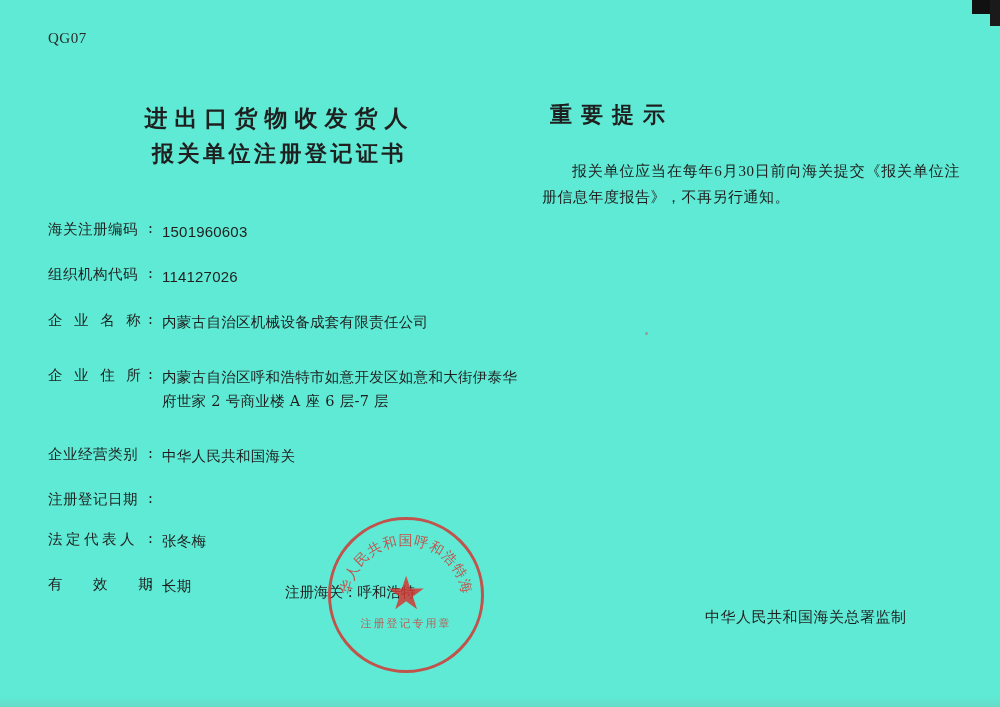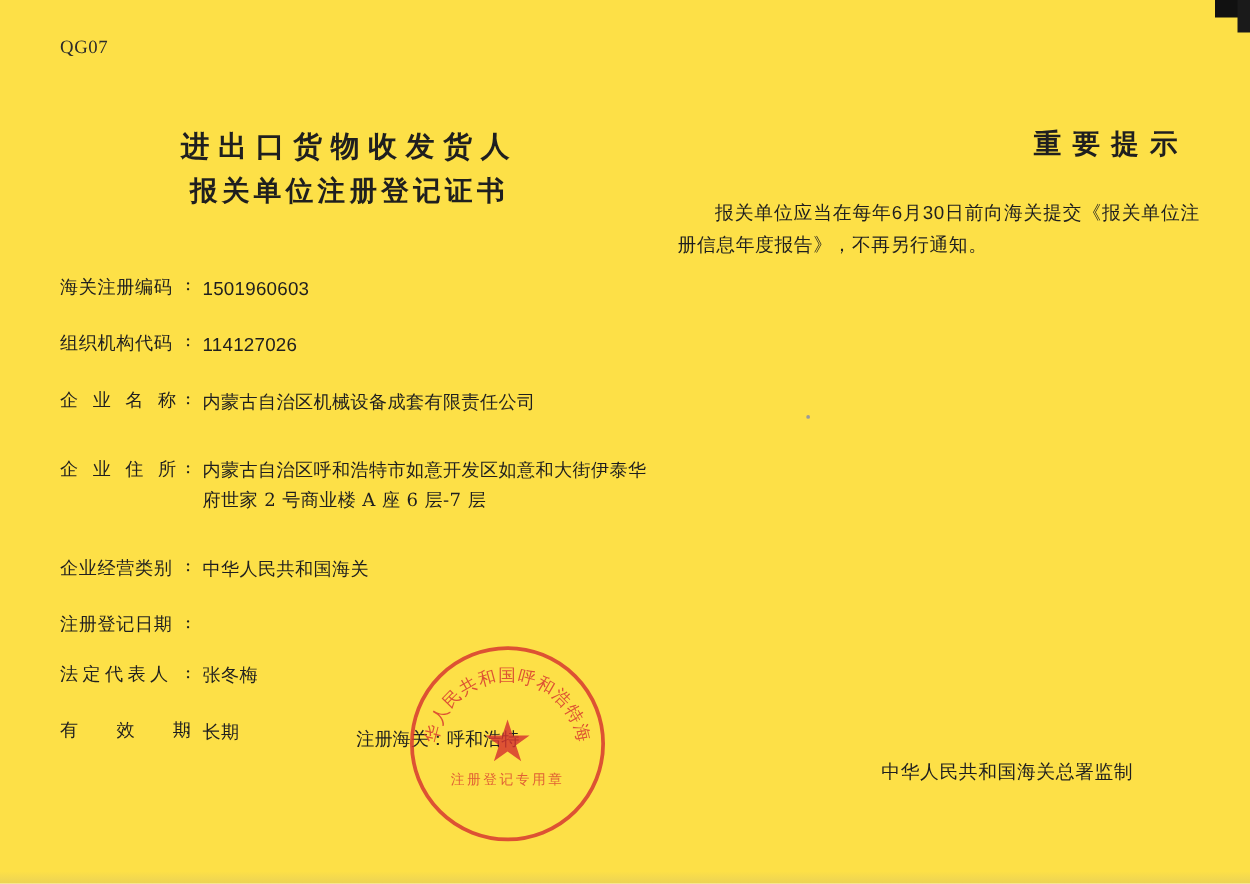--- a/index.html
+++ b/index.html
@@ -4,21 +4,21 @@
 <style>
   html, body {
     margin: 0;
     padding: 0;
     background: #ffffff;
   }
   #page {
     position: relative;
     width: 1000px;
     height: 707px;
-    background: #fde047;
+    background: #5eead4;
     overflow: hidden;
     font-family: "Liberation Serif", serif;
     color: #262626;
   }
   
   .scan-edge {
     position: absolute;
     top: 0;
     right: 0;
     width: 28px;
@@ -183,33 +183,33 @@
   }
 
   
   .right-panel {
     position: absolute;
     left: 540px;
     top: 100px;
     width: 420px;
   }
   .notice-title {
-    text-align: right;
+    text-align: left;
     font-family: Liberation Sans, sans-serif;
     font-size: 22px;
     font-weight: 700;
     letter-spacing: 9px;
     color: #1f1f1f;
     padding-right: 9px;
     padding-left: 10px;
   }
   .notice-body {
     margin-top: 28px;
     padding-left: 2px;
-    font-family: Liberation Sans, sans-serif;
+    font-family: Liberation Serif, serif;
     font-size: 15px;
     color: #1f1f1f;
     line-height: 1.75;
     letter-spacing: 0.5px;
     text-align: justify;
   }
   .notice-body p {
     margin: 0;
     text-indent: 2em;
   }

